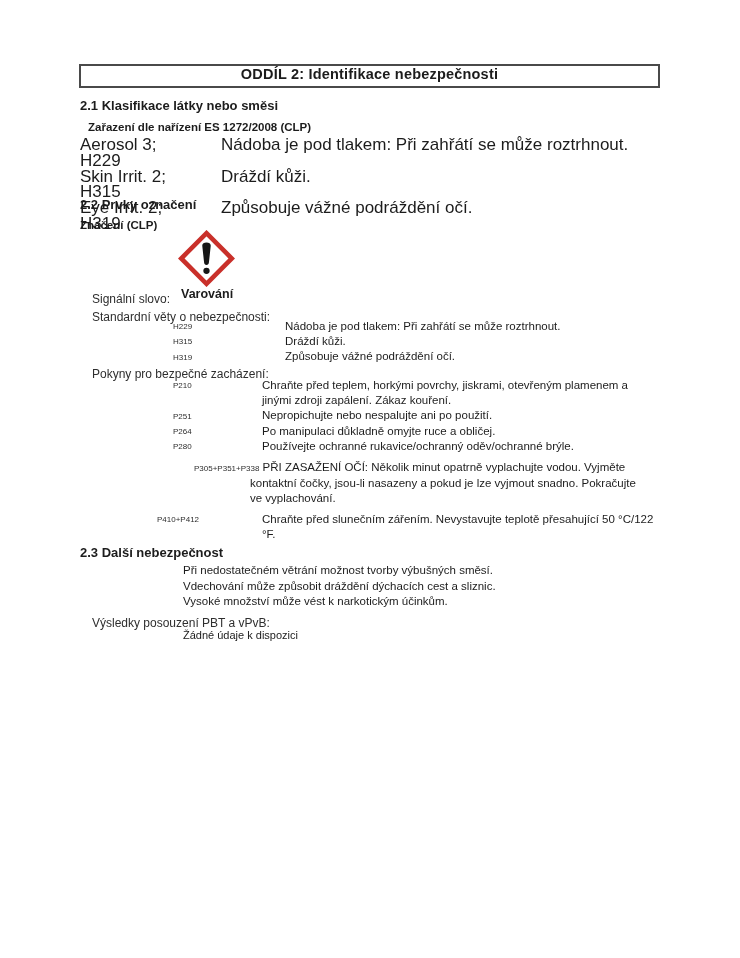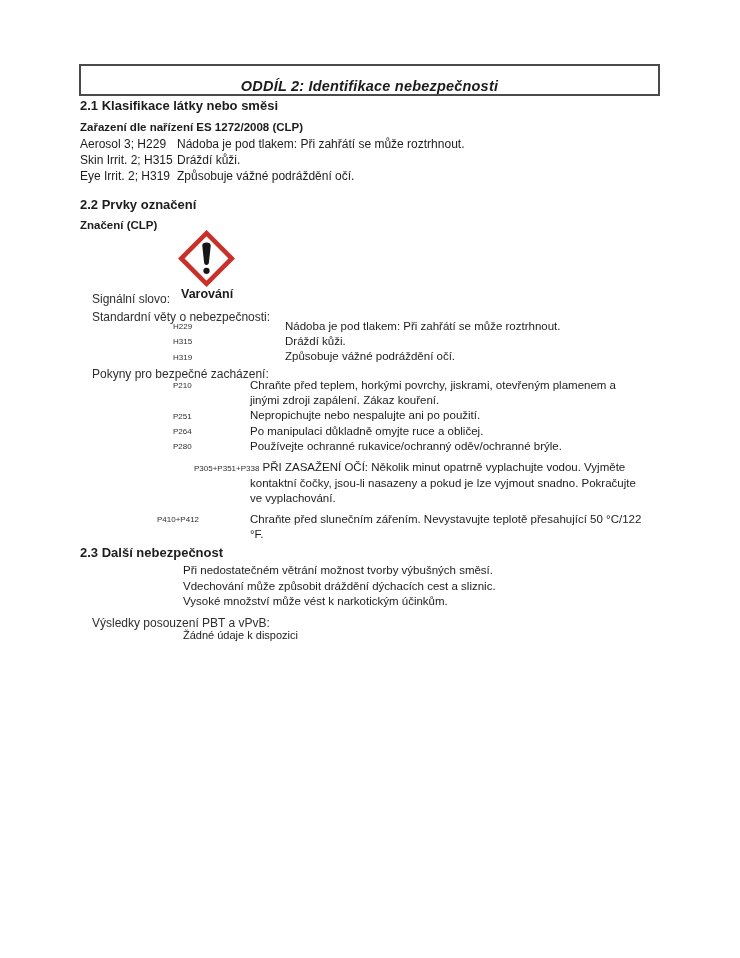--- a/index.html
+++ b/index.html
@@ -3,60 +3,60 @@
 <meta charset="utf-8">
 <style>
   html,body { margin:0; padding:0; background:#e8e8e8; }
   .page {
     position:relative; width:740px; height:958px; background:#ffffff;
     font-family:"Liberation Sans","DejaVu Sans",sans-serif; color:#1c1c1c;
     margin:0 auto; overflow:hidden;
   }
   .abs { position:absolute; }
   .header-box {
-    left:79px; top:64px; width:581px; height:32px;
+    left:79px; top:64px; width:581px; height:24px;
     border:2px solid #4a4a4a; box-sizing:border-box;
-    display:flex; align-items:flex-end; justify-content:center;font-style:italic;
+    display:flex; align-items:flex-start; justify-content:center;
   }
   .header-box .title { font-size:14.5px; font-weight:bold; letter-spacing:0.2px; }
   .h-section { font-size:13px; font-weight:bold; }
   .h-sub { font-size:11.5px; font-weight:bold; }
   .body-txt { font-size:11px; line-height:15.2px; }
   .small-lbl { font-size:12px; color:#2e2e2e;margin-left:12px; }
   .cls-rows { left:80px; top:137px; }
-  .cls-row { display:flex; line-height:15.8px; font-size:12px; }
+  .cls-row { display:flex; line-height:15.8px; font-size:17px;gap:44px; }
   .cls-code { width:97px; flex:0 0 97px; }
   .cls-text { white-space:pre-line; }
   .stmt-rows { left:173px; top:319px; width:470px; }
   .stmt-row { display:flex;gap:35px; }
   .stmt-code { flex:0 0 77px; width:77px; font-size:8px; padding-top:3.2px; color:#2e2e2e; }
   .stmt-text { font-size:11.5px; line-height:15.2px; white-space:pre-line; }
   .prec-rows { left:157px; top:378px; width:503px; }
-  .prec-row { display:flex; }
+  .prec-row { display:flex;gap:12px; }
   .prec-row .stmt-code { margin-left:16px; }
   .prec-row.wide-code .stmt-code { margin-left:0; flex:0 0 93px; width:93px; }
   .prec-row.gap-above, .hang-row.gap-above { margin-top:5.5px; }
   .hang-row { padding-left:93px; text-indent:-93px; font-size:11.5px; line-height:15.2px; }
   .hang-row .stmt-code-inline { font-size:8px; color:#2e2e2e;margin-left:37px; }
   .hang-row .stmt-text-inline { white-space:pre-line; }
   .other-lines { left:183px; top:563px; }
   .other-lines div { font-size:11.5px; line-height:15.6px; }
   .pictogram { left:178px; top:230px; width:57px; height:57px; }
 </style>
 </head>
 <body>
 
 <div class="page">
 
   <div class="abs header-box">
     <span class="title">ODDÍL 2: Identifikace nebezpečnosti</span>
   </div>
 
   <div class="abs h-section" style="left:80px; top:98px;">2.1 Klasifikace látky nebo směsi</div>
-  <div class="abs h-sub" style="left:80px; top:121px;">Zařazení dle nařízení ES 1272/2008 (CLP)</div>
+  <div class="abs h-sub" style="left:88px; top:121px;">Zařazení dle nařízení ES 1272/2008 (CLP)</div>
 
   <div class="abs cls-rows">
     <div class="cls-row">
       <span class="cls-code">Aerosol 3; H229</span>
       <span class="cls-text">Nádoba je pod tlakem: Při zahřátí se může roztrhnout.</span>
     </div>
     <div class="cls-row">
       <span class="cls-code">Skin Irrit. 2; H315</span>
       <span class="cls-text">Dráždí kůži.</span>
     </div>

